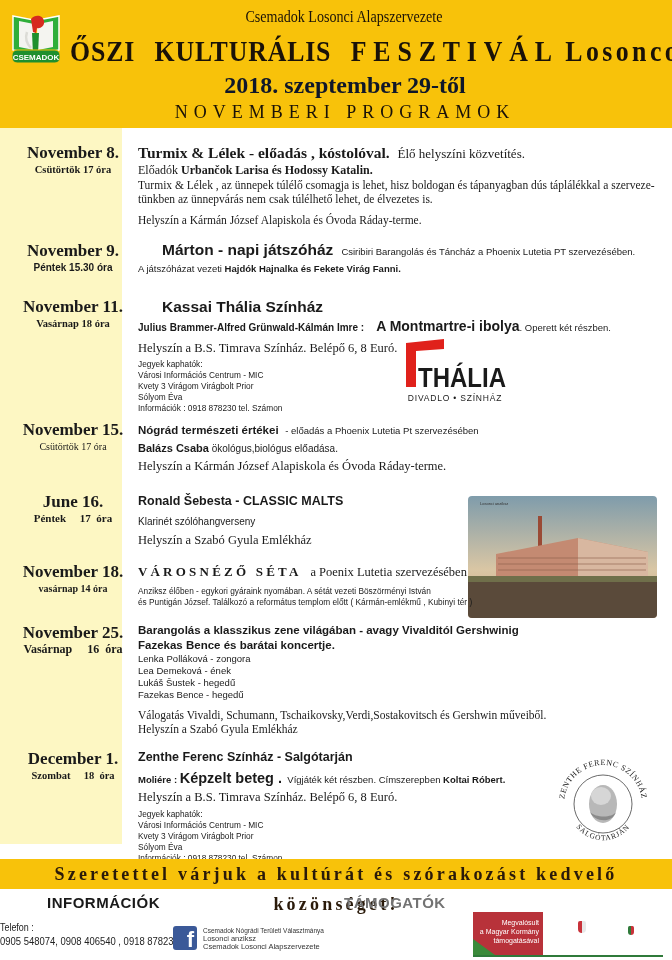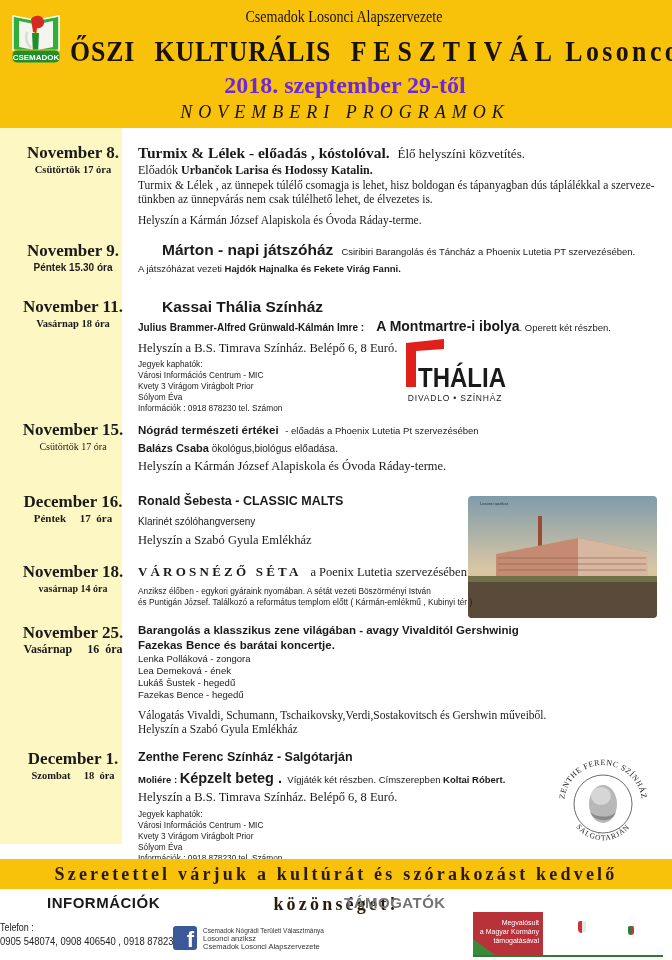--- a/index.html
+++ b/index.html
@@ -8,22 +8,22 @@
 
   
   .header { position: absolute; left: 0; top: 0; width: 672px; height: 128px; background: #f8c20a; }
   .logo { position: absolute; left: 7px; top: 10px; width: 58px; height: 56px; }
   .h-org { position: absolute; left: 0; width: 672px; top: 8px; text-align: center; font-family: "Liberation Serif", serif; font-size: 16px; color: #1a1208; padding-left: 18px; transform: scaleX(0.88); }
   .h-title { position: absolute; left: 70px; top: 34px; white-space: nowrap; font-family: "Liberation Serif", serif; font-weight: bold; font-size: 30px; color: #1a1208; transform: scaleX(0.86); transform-origin: left center; }
   .h-title .w1 { letter-spacing: 1px; }
   .h-title .w2 { letter-spacing: 1px; }
   .h-title .w3 { letter-spacing: 8px; }
   .h-title .w4 { letter-spacing: 4px; }
-  .h-date { position: absolute; left: 0; width: 672px; top: 72px; text-align: center; font-family: "Liberation Serif", serif; font-weight: bold; font-size: 24px; color: #6d28d9; padding-left: 18px; }
-  .h-sub { position: absolute; left: 0; width: 672px; top: 102px; text-align: center; font-family: "Liberation Serif", serif; font-size: 18px; letter-spacing: 6px; color: #1a1208; padding-left: 18px; font-style: italic; }
+  .h-date { position: absolute; left: 0; width: 672px; top: 72px; text-align: center; font-family: "Liberation Serif", serif; font-weight: bold; font-size: 24px; color: #0f172a; padding-left: 18px; }
+  .h-sub { position: absolute; left: 0; width: 672px; top: 102px; text-align: center; font-family: "Liberation Serif", serif; font-size: 18px; letter-spacing: 6px; color: #1a1208; padding-left: 18px; }
 
   
   .leftcol { position: absolute; left: 0; top: 128px; width: 122px; height: 716px; background: #fdf7c3; }
 
   .ev { position: absolute; left: 0; width: 672px; }
   .ev .date { position: absolute; left: 0; width: 146px; text-align: center; }
   .ev .date .d { font-family: "Liberation Serif", serif; font-weight: bold; font-size: 17px; color: #1a1a1a; display: block; line-height: 20px; }
   .ev .date .t { font-family: "Liberation Serif", serif; font-weight: bold; font-size: 10.5px; color: #1a1a1a; display: block; line-height: 13px; }
   .ev .date .t.sans { font-family: "Liberation Sans", sans-serif; font-weight: bold; font-size: 10px; }
   .ev .body { position: absolute; left: 138px; width: 520px; }
@@ -152,21 +152,21 @@
   </div>
   <div class="body">
     <span class="ln"><span class="sans b" style="font-size:11.5px">Nógrád természeti értékei</span>&nbsp;<span class="extra-sans" style="font-size:9.5px"> - előadás a Phoenix Lutetia Pt szervezésében</span></span>
     <span class="ln txt-sans" style="margin-top:4px"><span class="b" style="font-size:11px">Balázs Csaba</span><span> ökológus,biológus előadása.</span></span>
     <span class="ln txt-serif-l" style="margin-top:4px">Helyszín a Kármán József Alapiskola és Óvoda Ráday-terme.</span>
   </div>
 </div>
 
 <div class="ev" style="top:492px;">
   <div class="date">
-    <span class="d">December 16.</span>
+    <span class="d">June 16.</span>
     <span class="t" style="font-size:11px;white-space:pre">Péntek     17  óra</span>
   </div>
   <div class="body">
     <span class="ln sans b" style="font-size:12.5px;line-height:18px">Ronald Šebesta - CLASSIC MALTS</span>
     <span class="ln txt-sans" style="font-size:10px;margin-top:5px">Klarinét szólóhangverseny</span>
     <span class="ln txt-serif-l" style="margin-top:5px">Helyszín a Szabó Gyula Emlékház</span>
   </div>
 </div>
 
 <svg class="postcard" viewBox="0 0 189 122" preserveAspectRatio="none">

